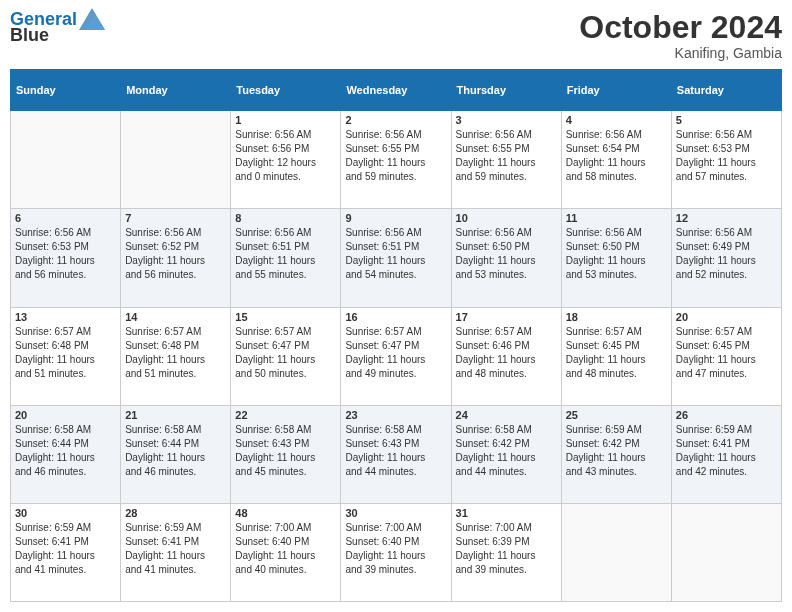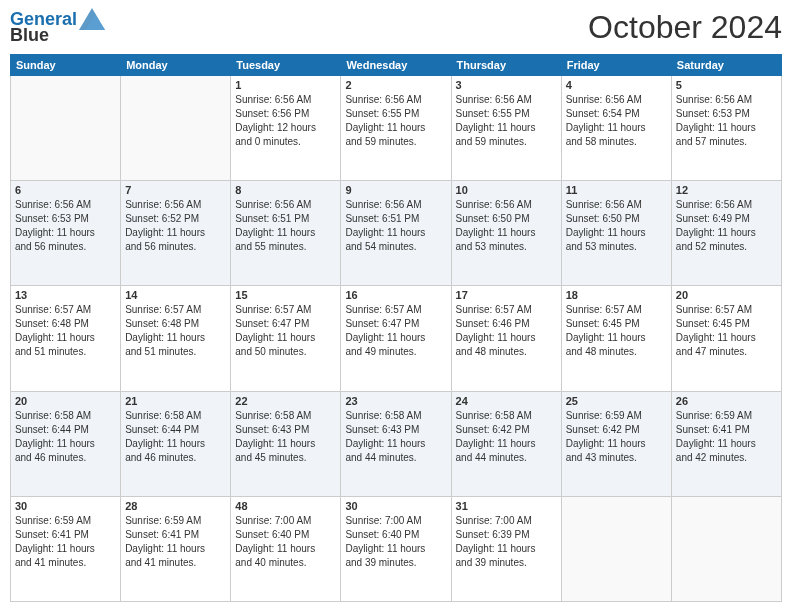--- a/index.html
+++ b/index.html
@@ -32,40 +32,40 @@
       font-weight: bold;
       color: #333;
       line-height: 1.1;
     }
     .logo-text .blue { color: #1a6faf; }
     .title-area {
       text-align: right;
     }
     .month-title {
       font-size: 32px;
-      font-weight: normal;
+      font-weight: bold;
       color: #333;
       line-height: 1.1;
     }
     .location {
       font-size: 14px;
       color: #555;
     }
     .calendar {
       flex: 1;
       border: 1px solid #ccc;
       border-collapse: collapse;
       width: 100%;
       table-layout: fixed;
     }
     .calendar th {
       background: #1a6faf;
       color: #fff;
       font-size: 11px;
-      padding: 4px 5px;
+      padding: 14px 5px;
       text-align: left;
       border: 1px solid #1a6faf;
       font-weight: bold;
     }
     .calendar td {
       border: 1px solid #ccc;
       vertical-align: top;
       padding: 3px 4px;
       font-size: 9.5px;
       color: #333;
@@ -104,20 +104,21 @@
           <svg width="26" height="22" viewBox="0 0 26 22" style="margin-left:2px;margin-top:-2px;">
             <polygon points="0,22 13,0 26,22" fill="#1a6faf" opacity="0.7"></polygon>
             <polygon points="6,22 16,6 26,22" fill="#5a9fd4" opacity="0.8"></polygon>
           </svg>
         </div>
         <span class="logo-text blue" style="margin-top:-4px;">Blue</span>
       </div>
     </div>
     <div class="title-area">
       <div class="month-title">October 2024</div>
+      <div class="location">Kanifing, Gambia</div>
     </div>
   </div>
 
   <table class="calendar">
     <thead>
       <tr>
         <th>Sunday</th>
         <th>Monday</th>
         <th>Tuesday</th>
         <th>Wednesday</th>

